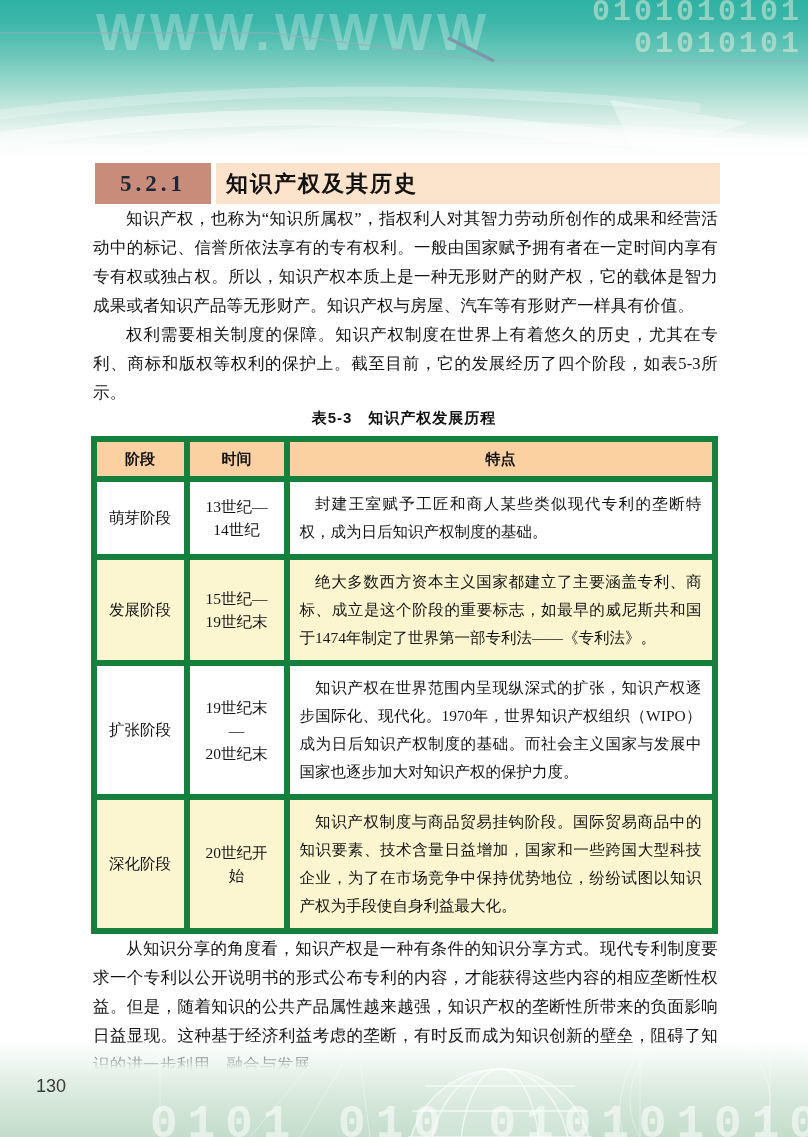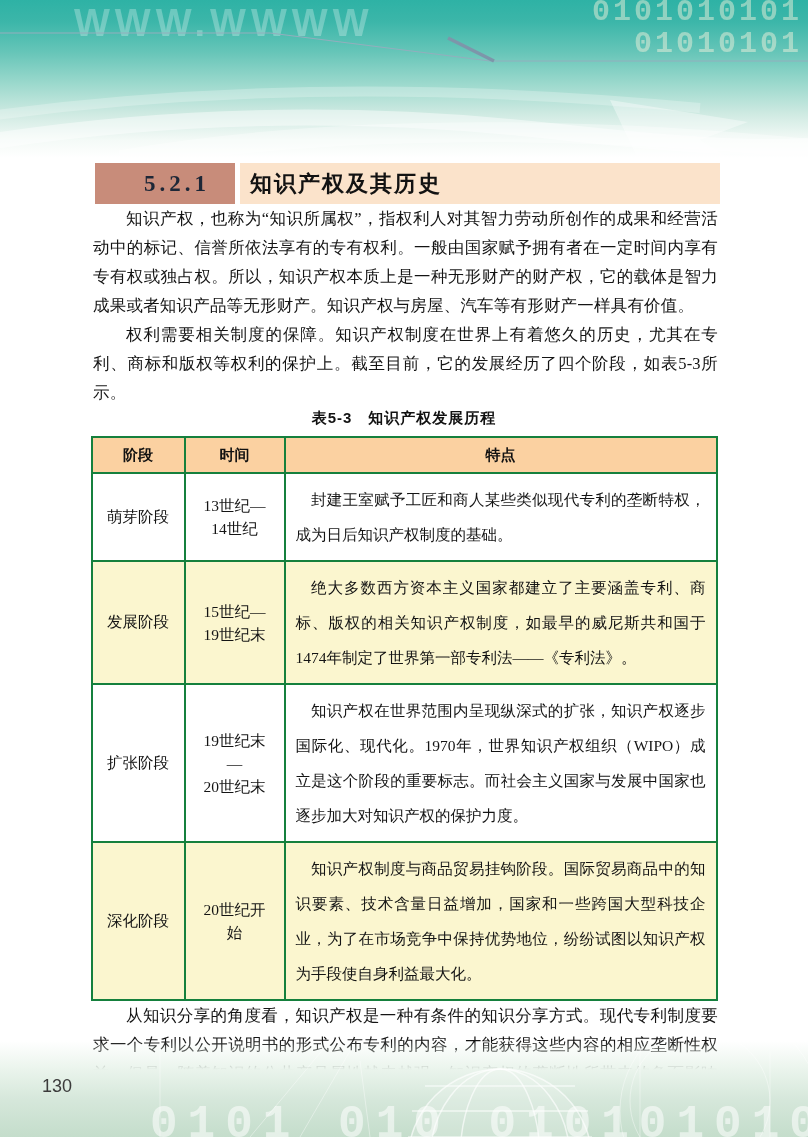--- a/index.html
+++ b/index.html
@@ -9,23 +9,23 @@
     font-family:"Liberation Serif","DejaVu Serif",serif;
   }
 
   
   .header-band{
     position:absolute;top:0;left:0;width:808px;height:158px;
     background:linear-gradient(180deg,#2eb2a5 0px,#3cb6a9 22px,#66c5b8 52px,
                #9cd9cd 84px,#cfeae2 114px,#f4faf7 140px,#ffffff 158px);
   }
   .www-mark{
-    position:absolute;left:74px;top:2px;
-    font-family:"Liberation Sans","DejaVu Sans",sans-serif;
-    font-weight:900;font-size:38px;letter-spacing:5px;
+    position:absolute;left:96px;top:2px;
+    font-family:"Liberation Sans","DejaVu Sans",sans-serif;
+    font-weight:900;font-size:52px;letter-spacing:5px;
     color:rgba(255,255,255,0.28);white-space:nowrap;
   }
   .binary-top{
     position:absolute;right:6px;top:-4px;text-align:right;
     font-family:"Liberation Mono","DejaVu Sans Mono",monospace;
     font-weight:bold;font-size:30px;line-height:32px;letter-spacing:3px;
     color:rgba(255,246,224,0.45);white-space:pre-line;
   }
   .header-swirls,.header-lines,.cursor-mark{position:absolute;left:0;top:0;}
   .chapter-title{
@@ -38,21 +38,21 @@
   
   .content{position:absolute;top:160px;left:0;width:808px;padding:0;}
 
   .section-heading{
     display:flex;align-items:stretch;height:41px;
     margin:3px 88px 0 95px;
   }
   .sec-num{
     width:116px;background:#c88c7a;
     font-weight:bold;font-size:23px;line-height:41px;
-    letter-spacing:4px;text-align:center;color:#1d2737;padding-left:24px;
+    letter-spacing:4px;text-align:center;color:#1d2737;
   }
   .sec-title{
     flex:1;background:#fbe3cb;margin-left:5px;padding-left:10px;
     font-family:"Liberation Sans","DejaVu Sans",sans-serif;
     font-weight:bold;font-size:22px;line-height:41px;
     letter-spacing:2px;color:#121212;
   }
 
   .para{
     margin:0 90px 0 93px;padding:0;
@@ -64,56 +64,56 @@
   .tbl-caption{
     margin:2px 0 8px 0;text-align:center;
     font-family:"Liberation Sans","DejaVu Sans",sans-serif;
     font-weight:bold;font-size:15px;color:#111;letter-spacing:1px;
   }
 
   table.ip-table{
     border-collapse:collapse;margin:0 auto;width:627px;
     border:1px solid #3a3a3a;border-top:2.5px solid #222;border-bottom:2.5px solid #222;
   }
-  .ip-table th,.ip-table td{border:2px solid #15803d;}
+  .ip-table th,.ip-table td{border:6px solid #15803d;}
   .ip-table th{
     background:#fbd1a1;height:32px;
     font-family:"Liberation Sans","DejaVu Sans",sans-serif;
     font-weight:bold;font-size:15px;color:#111;text-align:center;
   }
   .ip-table col.c-stage{width:93px;}
   .ip-table col.c-time{width:100px;}
   .ip-table td{font-size:15.5px;color:#141414;}
   .ip-table td.stage{text-align:center;vertical-align:middle;}
   .ip-table td.time{
     text-align:center;vertical-align:middle;line-height:23px;
     white-space:pre-line;padding:4px 14px;
   }
   .ip-table td.feature{
-    text-align:justify;vertical-align:middle;line-height:35px;
+    text-align:justify;vertical-align:middle;line-height:28px;
     padding:8px 10px;text-indent:1em;
   }
   .ip-table tr.alt{background:#fbf6cf;}
 
   .para.after-table{margin-top:20px;}
 
   
   .footer-band{
     position:absolute;left:0;bottom:0;width:808px;height:96px;
     background:linear-gradient(180deg,rgba(255,255,255,0) 0,#eaf4ec 30%,#d5e7da 62%,#c4ddcb 100%);
   }
   .globe{position:absolute;left:0;top:0;}
   .binary-bottom{
     position:absolute;left:150px;bottom:-14px;
     font-family:"Liberation Mono","DejaVu Sans Mono",monospace;
     font-weight:bold;font-size:46px;letter-spacing:10px;
     color:rgba(255,255,255,0.55);white-space:nowrap;
   }
   .page-number{
-    position:absolute;left:42px;bottom:40px;
+    position:absolute;left:36px;bottom:40px;
     font-family:"Liberation Sans","DejaVu Sans",sans-serif;
     font-size:18px;color:#3b3b3b;
   }
 </style>
 </head>
 <body>
 
 <div class="page">
 
   <div class="header-band">
@@ -167,27 +167,27 @@
         <tr>
           <td class="stage">萌芽阶段</td>
           <td class="time">13世纪—
 14世纪</td>
           <td class="feature">封建王室赋予工匠和商人某些类似现代专利的垄断特权，成为日后知识产权制度的基础。</td>
         </tr>
         <tr class="alt">
           <td class="stage">发展阶段</td>
           <td class="time">15世纪—
 19世纪末</td>
-          <td class="feature">绝大多数西方资本主义国家都建立了主要涵盖专利、商标、版权的相关知识产权制度，如最早的威尼斯共和国于1474年制定了世界第一部专利法——《专利法》。</td>
+          <td class="feature">绝大多数西方资本主义国家都建立了主要涵盖专利、商标、成立是这个阶段的重要标志，如最早的威尼斯共和国于1474年制定了世界第一部专利法——《专利法》。</td>
         </tr>
         <tr>
           <td class="stage">扩张阶段</td>
           <td class="time">19世纪末—
 20世纪末</td>
-          <td class="feature">知识产权在世界范围内呈现纵深式的扩张，知识产权逐步国际化、现代化。1970年，世界知识产权组织（WIPO）成立是这个阶段的重要标志。而社会主义国家与发展中国家也逐步加大对知识产权的保护力度。</td>
+          <td class="feature">知识产权在世界范围内呈现纵深式的扩张，知识产权逐步国际化、现代化。1970年，世界知识产权组织（WIPO）成为日后知识产权制度的基础。而社会主义国家与发展中国家也逐步加大对知识产权的保护力度。</td>
         </tr>
         <tr class="alt">
           <td class="stage">深化阶段</td>
           <td class="time">20世纪开
 始</td>
           <td class="feature">知识产权制度与商品贸易挂钩阶段。国际贸易商品中的知识要素、技术含量日益增加，国家和一些跨国大型科技企业，为了在市场竞争中保持优势地位，纷纷试图以知识产权为手段使自身利益最大化。</td>
         </tr>
       </tbody>
     </table>
 

